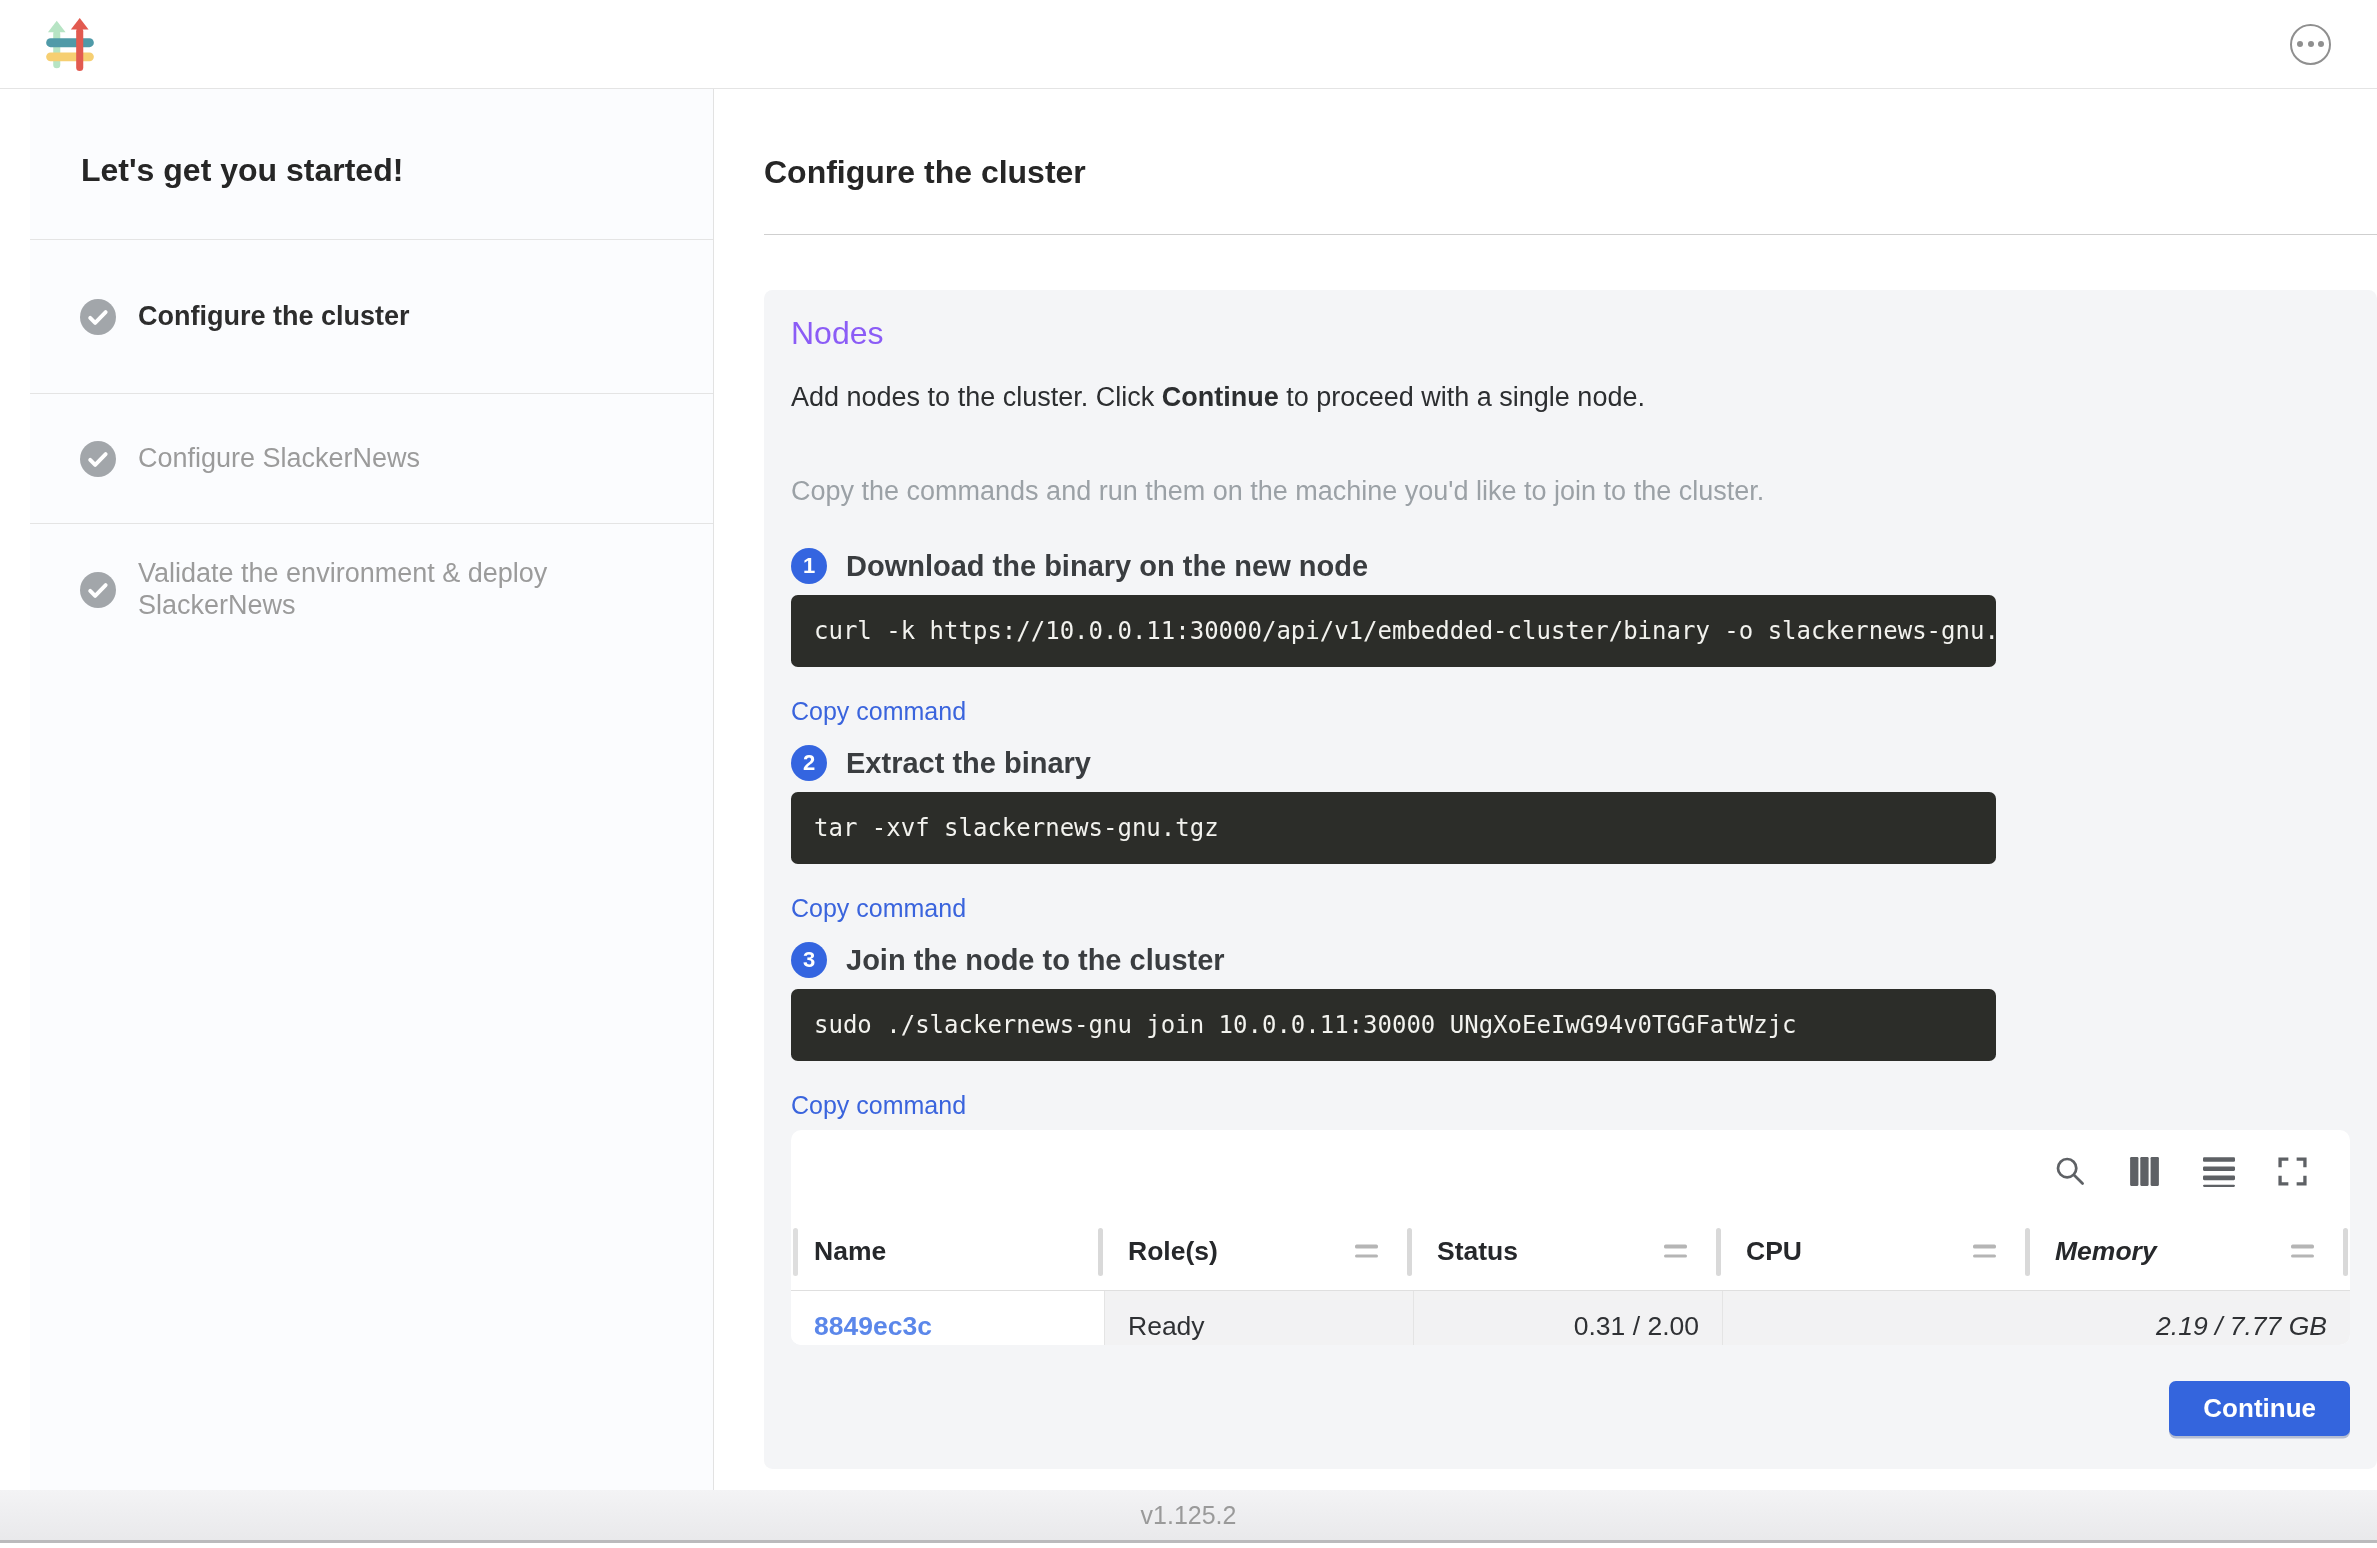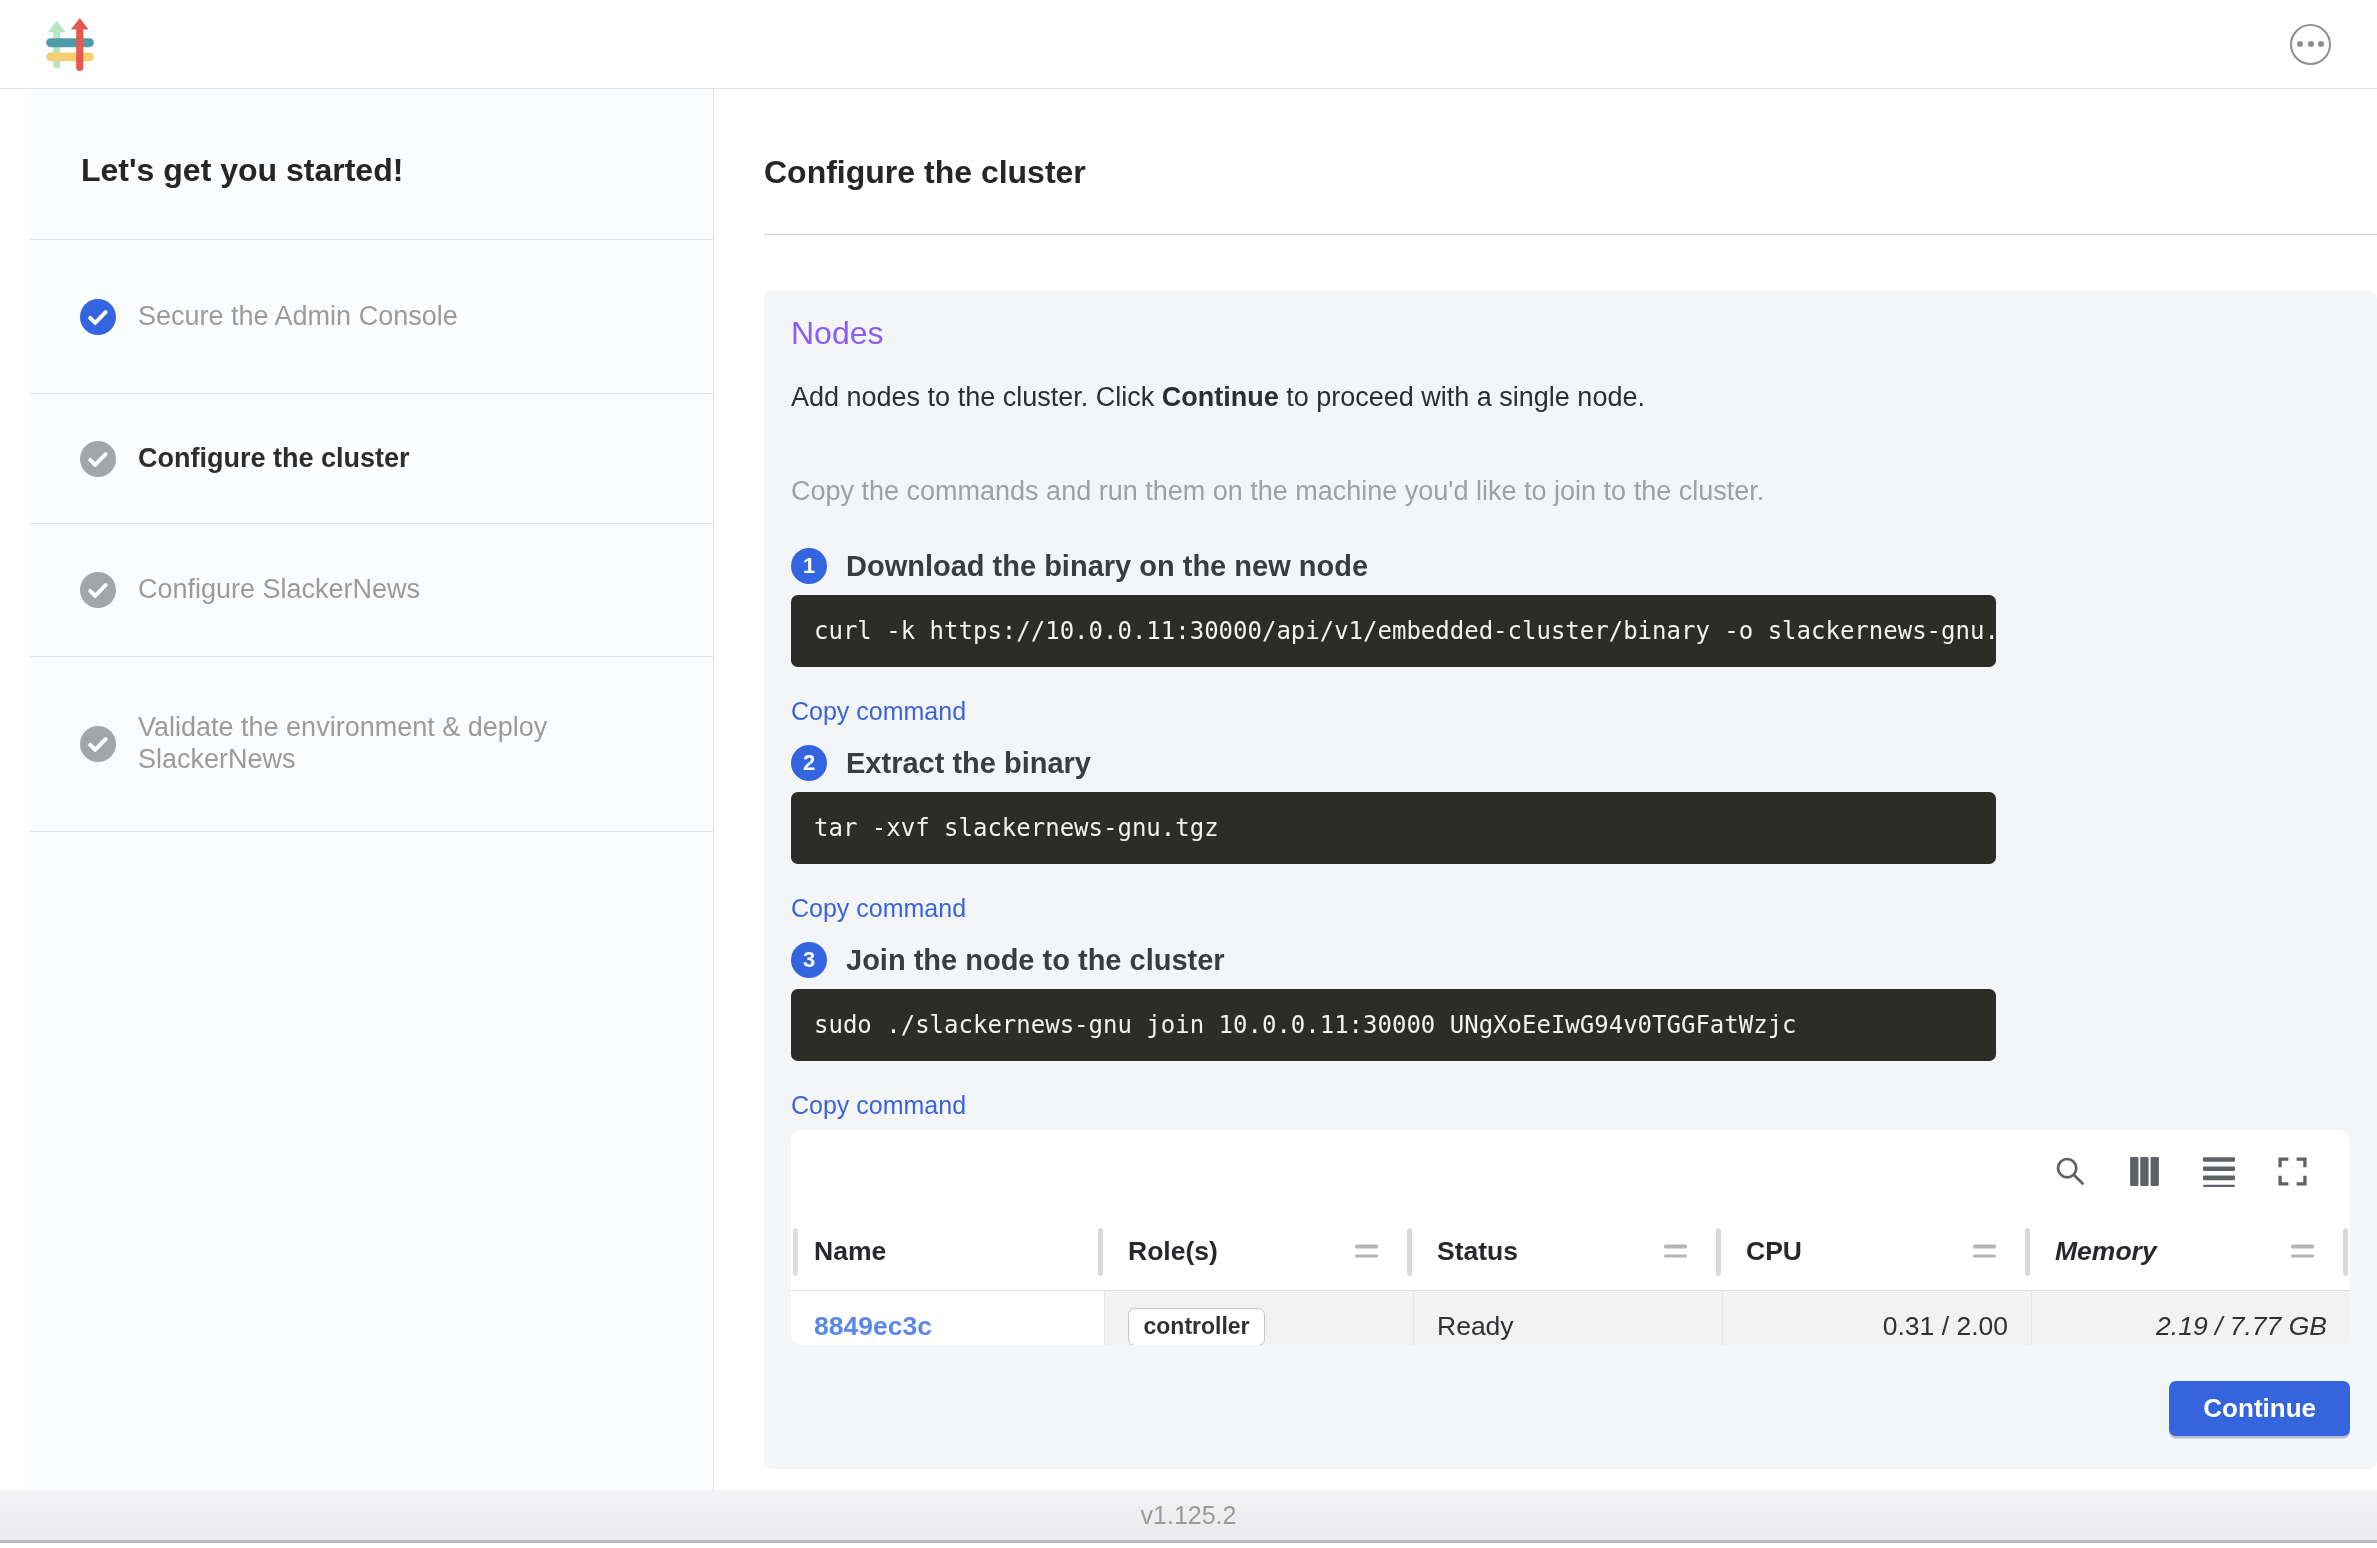--- a/index.html
+++ b/index.html
@@ -135,27 +135,20 @@
         <i></i>
         <i></i>
       </div>
   </div>
 
   <div class="content">
 
     <div class="sidebar">
       <div class="sidebar-title">Let's get you started!</div>
 
-      <div class="side-item">
-        <svg class="check" viewBox="0 0 24 24">
-          <circle cx="12" cy="12" r="12" fill="#3465e0"></circle>
-          <path d="M6.8 12.6l3.3 3.3 7-7.2" stroke="#ffffff" stroke-width="2.6" fill="none" stroke-linecap="round" stroke-linejoin="round"></path>
-        </svg>
-        <span class="side-label">Secure the Admin Console</span>
-      </div>
 
       <div class="side-item active">
         <svg class="check" viewBox="0 0 24 24">
           <circle cx="12" cy="12" r="12" fill="#a2a6aa"></circle>
           <path d="M6.8 12.6l3.3 3.3 7-7.2" stroke="#ffffff" stroke-width="2.6" fill="none" stroke-linecap="round" stroke-linejoin="round"></path>
         </svg>
         <span class="side-label">Configure the cluster</span>
       </div>
 
       <div class="side-item">
@@ -283,23 +276,20 @@
                   <i></i>
                 </span>
               <span class="sep"></span>
             </div>
           </div>
 
           <div class="grid-row">
             <div class="gr-cell c-name">
               <a class="node-link">8849ec3c</a>
             </div>
-            <div class="gr-cell c-role">
-              <span class="chip">controller</span>
-            </div>
             <div class="gr-cell c-status">Ready</div>
             <div class="gr-cell c-cpu num">0.31 / 2.00</div>
             <div class="gr-cell c-mem num">2.19 / 7.77 GB</div>
           </div>
         </div>
 
         <div class="continue-row">
           <button class="continue-btn">Continue</button>
         </div>
       </div>

